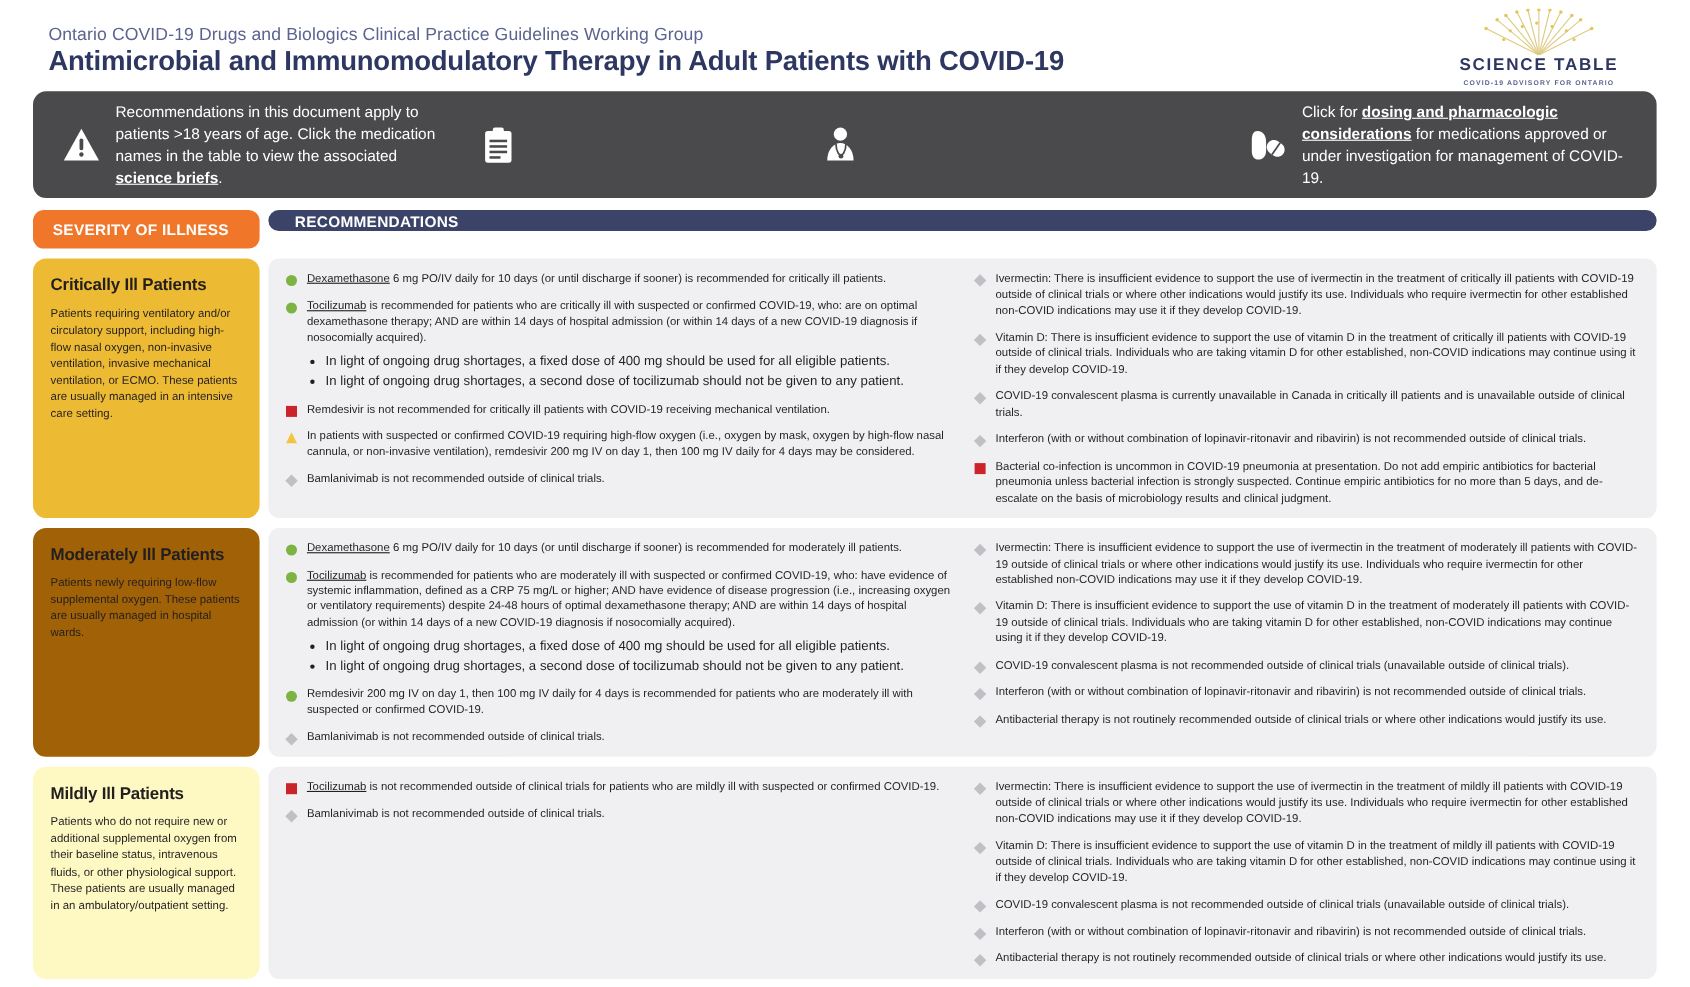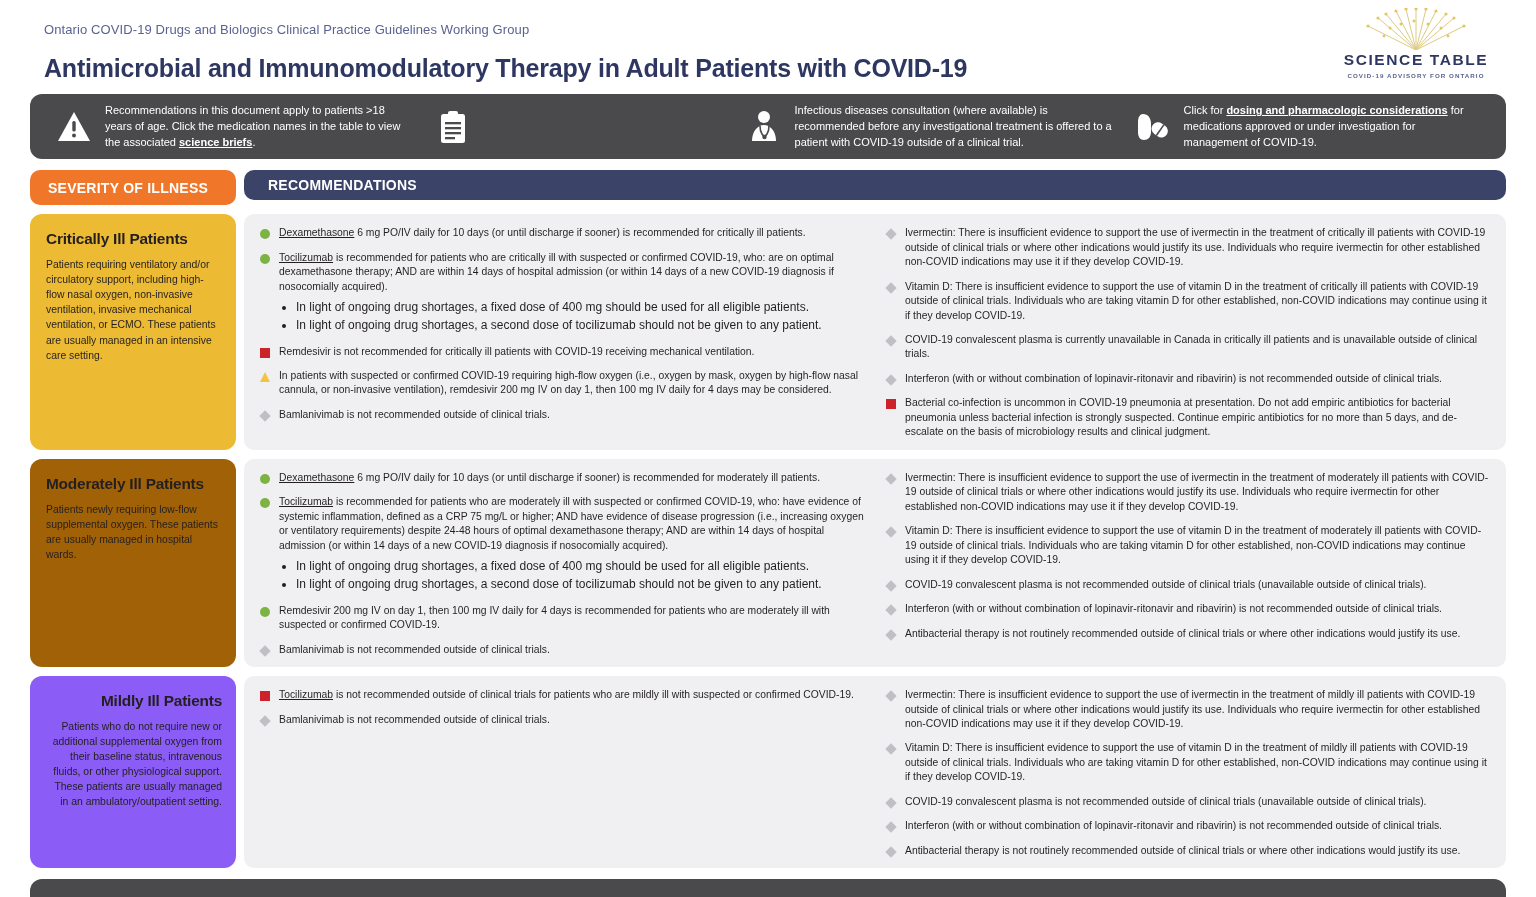--- a/index.html
+++ b/index.html
@@ -10,29 +10,29 @@
     background: #ffffff;
     font-family: "Liberation Sans", "DejaVu Sans", sans-serif;
     color: #231f20;
     overflow: hidden;
   }
   .page { position: relative; width:1536px; height:897px; padding: 0 30px; }
 
   
   .header { padding: 22px 0 6px 14px; position: relative; }
   .eyebrow {
-    font-size: 13px; color: #5b6390; letter-spacing: .1px;
-    line-height: 1.2; margin-bottom: 16px; font-weight: 400;
+    font-size: 16px; color: #5b6390; letter-spacing: .1px;
+    line-height: 1.2; margin-bottom: 1px; font-weight: 400;
   }
   .maintitle {
     font-size: 25px; font-weight: bold; color: #2e3761;
     letter-spacing: -.2px; line-height: 1.15;
   }
   .logo {
-    position:absolute; right: 17px; top: 8px; width: 146px; text-align:center;
+    position:absolute; right: 34px; top: 8px; width: 146px; text-align:center;
   }
   .logo .burst { height: 42px; position: relative; }
   .logo .burst svg { display:block; margin: 0 auto; }
   .logo .ltitle {
     font-size: 15.5px; font-weight: bold; color: #2e3761;
     letter-spacing: 1.6px; margin-top: 1px;
   }
   .logo .lsub {
     font-size: 6.2px; font-weight: bold; color: #5b6390;
     letter-spacing: 1.05px; margin-top: 3px;
@@ -43,35 +43,35 @@
     margin: 6px 0 0 0; background: #4a4a4c; border-radius: 12px;
     display: flex; align-items: center; padding: 9px 14px; gap: 0px;
     min-height: 62px;
   }
   .notice-cell { display:flex; align-items:center; gap:11px; padding: 0 10px; }
   .notice-cell:nth-child(1){ width: 385px; }
   .notice-cell:nth-child(2){ width: 315px; }
   .notice-cell:nth-child(3){ width: 395px; }
   .notice-cell:nth-child(4){ width: 375px; align-items: center; }
   .notice-icon { flex: 0 0 auto; width: 40px; display:flex; justify-content:center; }
-  .notice-text { font-size: 11px; line-height: 1.42; color: #ffffff; }
+  .notice-text { font-size: 14px; line-height: 1.42; color: #ffffff; }
   .notice-text u { text-decoration: underline; font-weight: bold; }
 
   
   .tablehead { display:flex; margin-top: 11px; align-items: stretch; }
   .th-sev {
     width: 206px; background: #f0772a; color:#fff; border-radius: 10px;
     font-size: 14px; font-weight: bold; letter-spacing: .25px;
     display:flex; align-items:center; padding-left: 18px; height: 35px;
     margin-right: 8px;
   }
   .th-rec {
     flex:1; background:#3b4468; color:#fff; border-radius: 10px;
     font-size: 14px; font-weight: bold; letter-spacing: .25px;
-    display:flex; align-items:center; padding-left: 24px; height: 30px;
+    display:flex; align-items:center; padding-left: 24px; height: 19px;
   }
 
   
   .row { display:flex; margin-top: 9px; align-items: stretch; }
   .sev-card {
     width: 206px; border-radius: 12px; padding: 16px 14px 14px 16px;
     margin-right: 8px; color:#231f20;
   }
   .sev-title { font-size: 15.4px; font-weight: bold; margin-bottom: 9px; letter-spacing:-.2px;}
   .sev-desc { font-size: 10.4px; line-height: 1.45; }
@@ -199,23 +199,20 @@
     <div class="notice-cell">
       <div class="notice-icon">
         <svg width="32" height="34" viewBox="0 0 32 34">
             <circle cx="16" cy="7" r="6" fill="#ffffff"></circle>
             <path d="M4 31 C4 21 10 15 16 15 C22 15 28 21 28 31 Z" fill="#ffffff"></path>
             <path d="M12 16 C12 24 16 26 16 26" stroke="#4a4a4c" stroke-width="1.6" fill="none"></path>
             <path d="M21 16 C21 24 17 26 17 26" stroke="#4a4a4c" stroke-width="1.6" fill="none"></path>
             <circle cx="16.5" cy="27" r="2.2" fill="#4a4a4c"></circle>
           </svg>
       </div>
-      <div class="notice-text">
-        <span>Infectious diseases consultation (where available) is recommended before any investigational treatment is offered to a patient with COVID-19 outside of a clinical trial.</span>
-      </div>
     </div>
 
     <div class="notice-cell">
       <div class="notice-icon">
         <svg width="32" height="34" viewBox="0 0 32 34">
             <path d="M6 4 C11 4 14 8 14 14 L14 22 C14 27 11 30 7 30 C3 30 1 27 1 22 L1 12 C1 7 3 4 6 4 Z" fill="#ffffff"></path>
             <g transform="rotate(35 22 20)">
               <rect x="14" y="13" width="17" height="13" rx="6.5" fill="#ffffff"></rect>
               <rect x="22.2" y="13" width="1.6" height="13" fill="#4a4a4c"></rect>
             </g>
@@ -333,21 +330,21 @@
               <div class="item-text"><b>Interferon</b> (with or without combination of lopinavir-ritonavir and ribavirin) is <b>not recommended outside of clinical trials</b>.</div>
             </div>
             <div class="item">
               <span class="bl diamond"></span>
               <div class="item-text"><b>Antibacterial therapy</b> is <b>not routinely recommended outside of clinical trials</b> or where other indications would justify its use.</div>
             </div>
           </div>
         </div>
       </div>
       <div class="row">
-        <div class="sev-card" style="background: #8b5cf6; text-align: right;">
+        <div class="sev-card" style="background: #fef9c3;">
           <div class="sev-title">Mildly Ill Patients</div>
           <div class="sev-desc">Patients who do not require new or additional supplemental oxygen from their baseline status, intravenous fluids, or other physiological support. These patients are usually managed in an ambulatory/outpatient setting.</div>
         </div>
         <div class="rec-card">
           <div class="rec-col">
             <div class="item">
               <span class="bl square"></span>
               <div class="item-text"><b><u>Tocilizumab</u></b> is <b>not recommended outside of clinical trials</b> for patients who are mildly ill with suspected or confirmed COVID-19.</div>
             </div>
             <div class="item">

